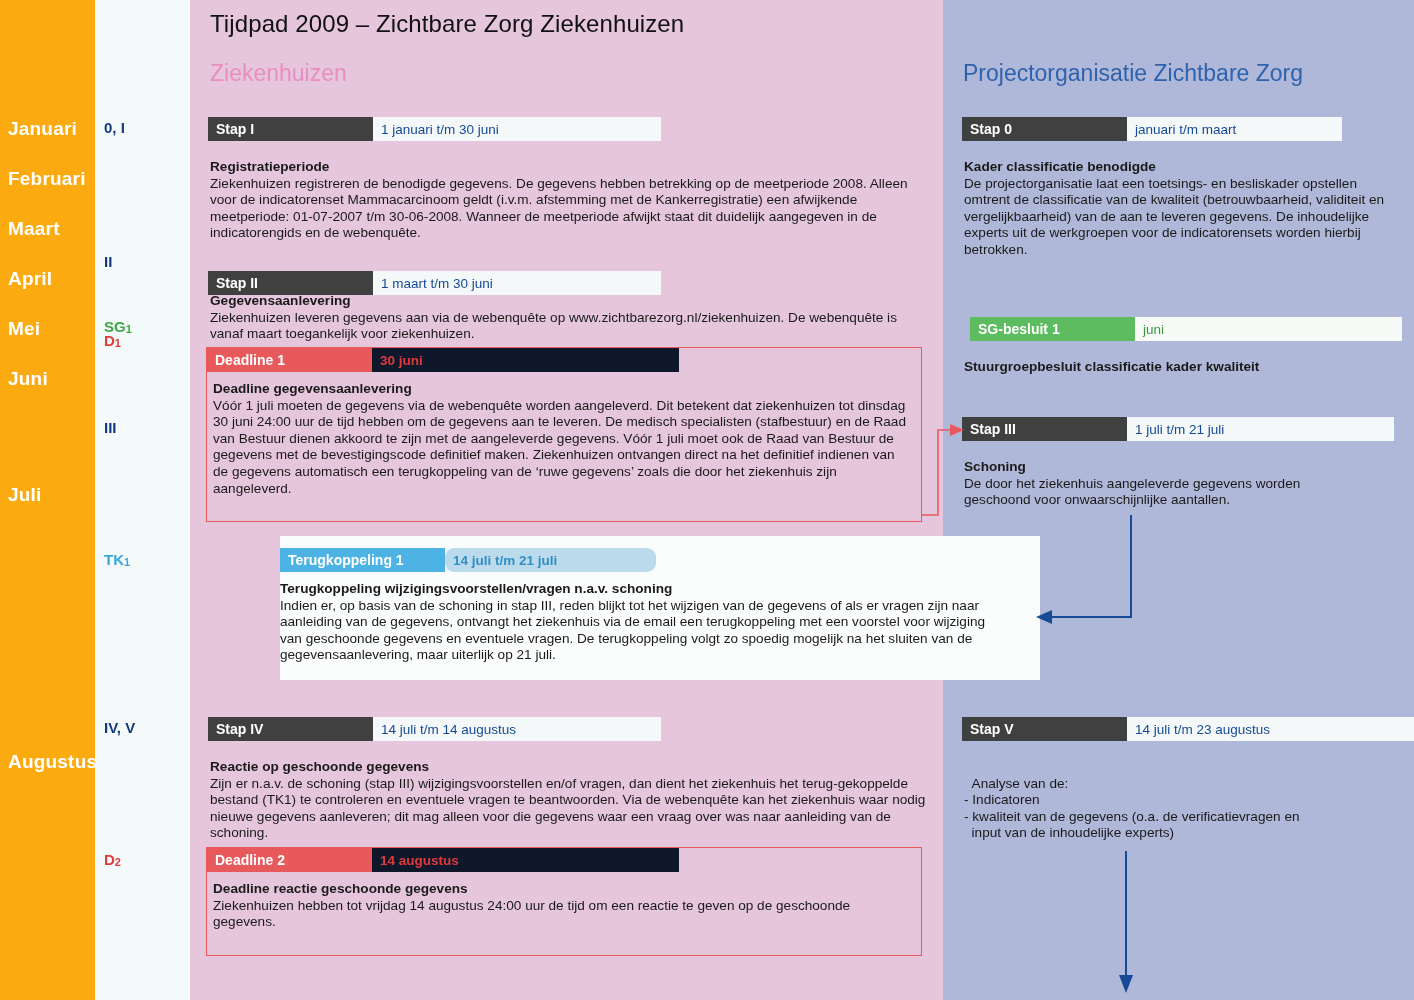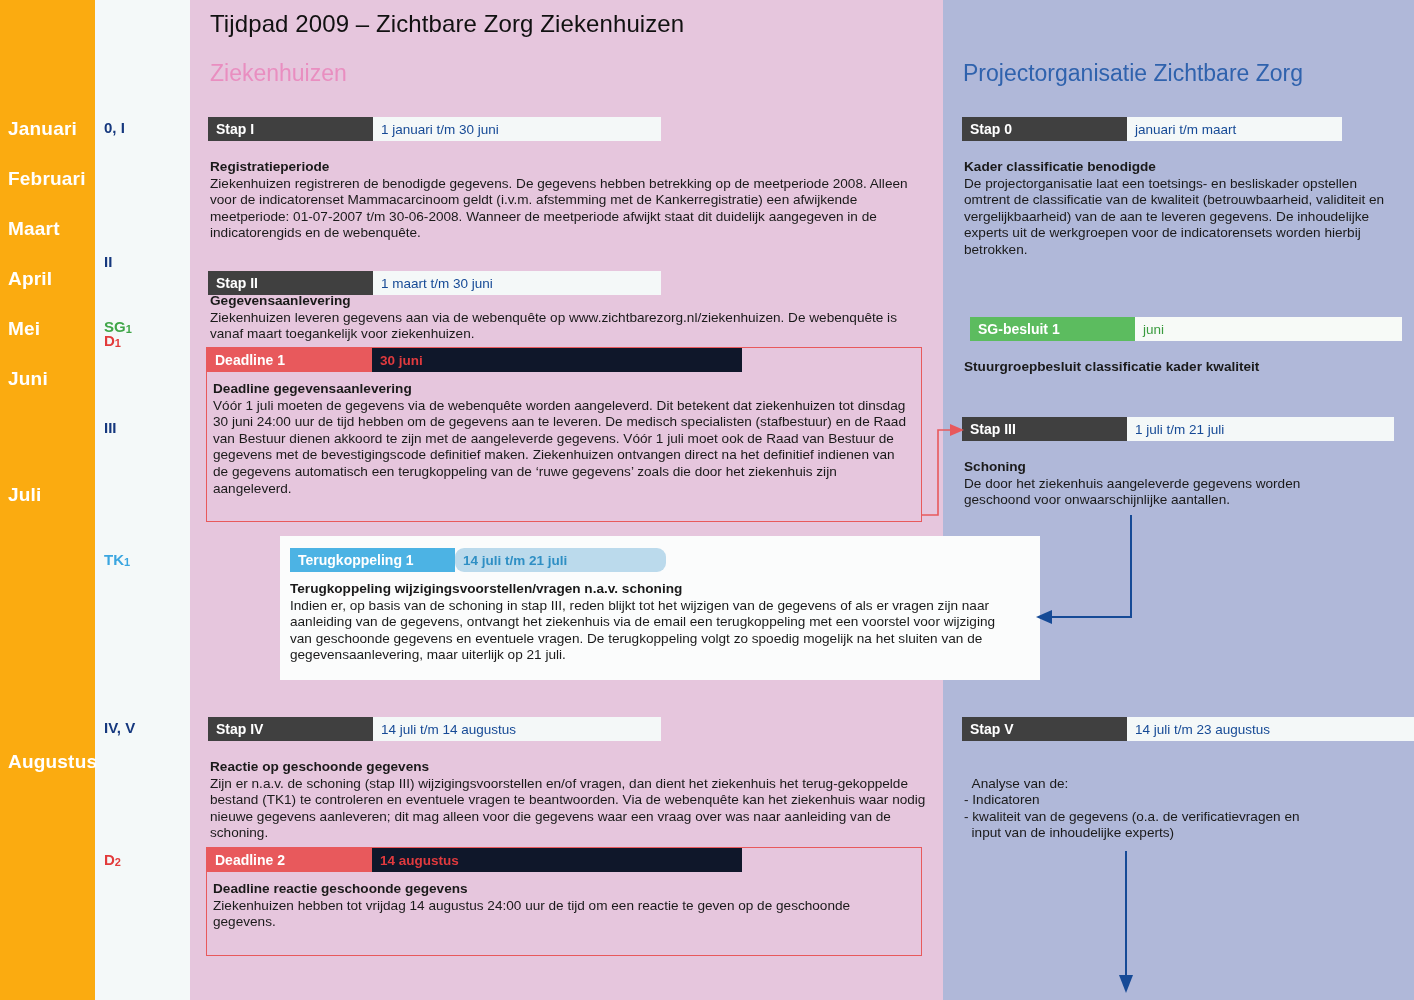--- a/index.html
+++ b/index.html
@@ -103,28 +103,28 @@
   }
   .body-txt .h{font-weight:bold;display:block;}
 
   
   .deadline-box{
     position:absolute;
     border:1.5px solid #e8595c;
     box-sizing:border-box;
     padding:0;
   }
-  .deadline-box .bar{width:535px;margin-left:-0px;text-align:center;}
+  .deadline-box .bar{width:472px;margin-left:-0px;text-align:center;}
 
   
   .tk-card{
     position:absolute;
     background:#fbfcfc;
     box-sizing:border-box;
-    padding:12px 14px 14px 10px;
+    padding:12px 14px 14px 0;
   }
 
   
   svg.arrows{
     position:absolute;left:0;top:0;width:1414px;height:1000px;
     pointer-events:none;
   }
 </style>
 </head>
 <body>

